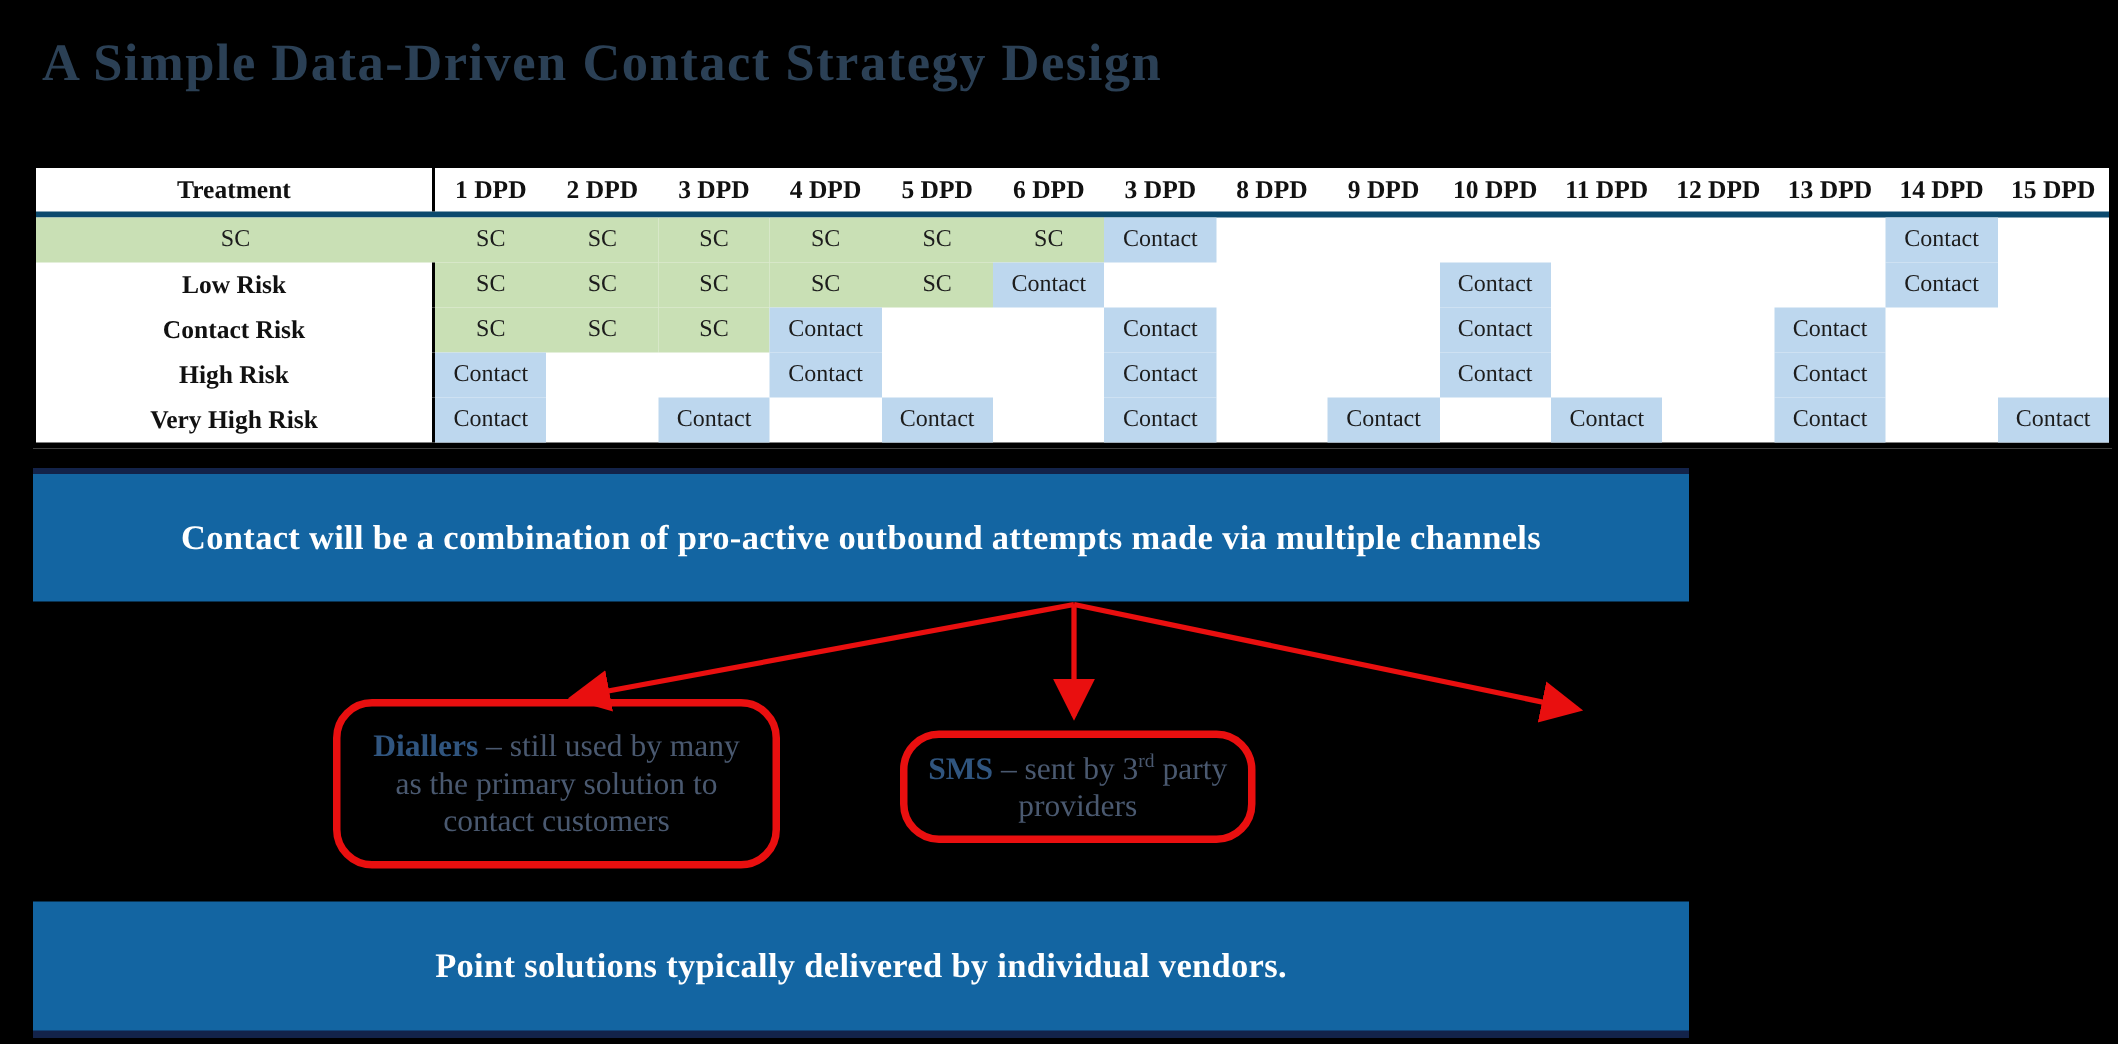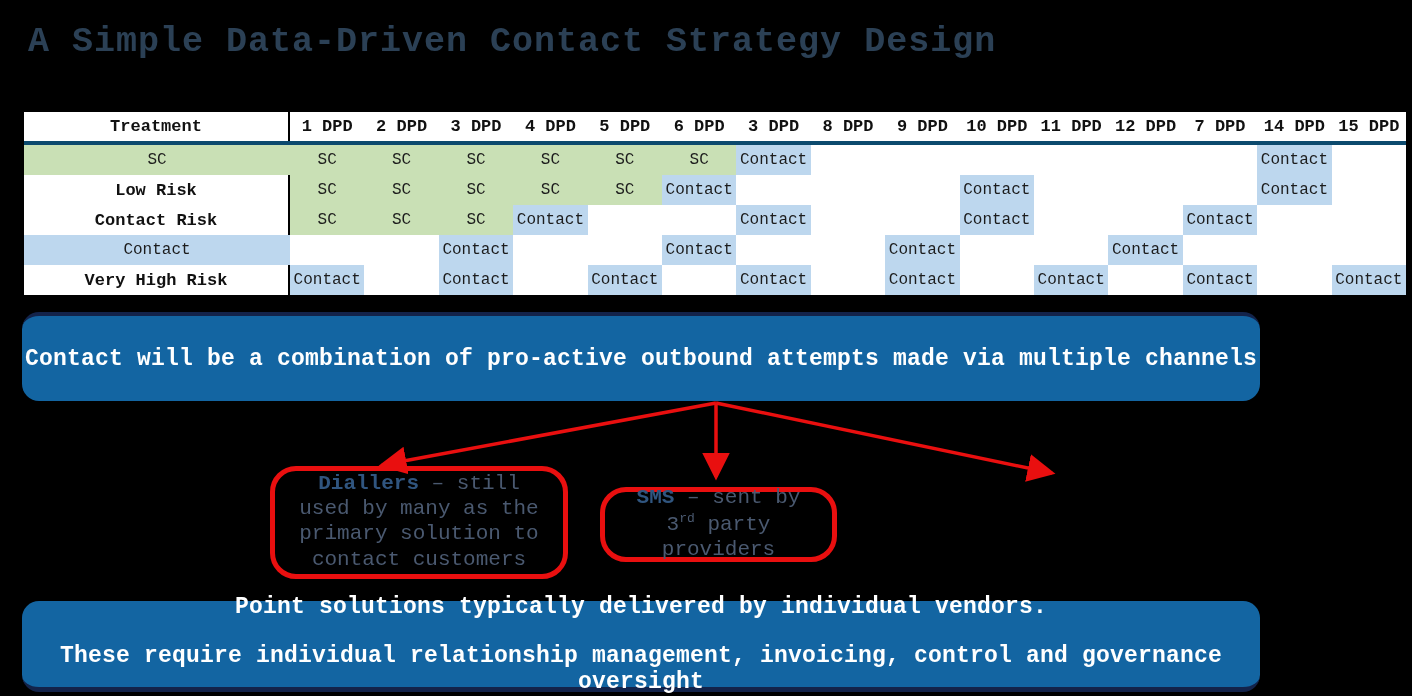--- a/index.html
+++ b/index.html
@@ -3,21 +3,21 @@
 <meta charset="utf-8">
 <style>
   html, body { margin: 0; padding: 0; background: #000; }
   * { box-sizing: border-box; }
 
   .slide {
     position: relative;
     width: 1412px;
     height: 696px;
     background: var(--background, #000);
-    font-family: Liberation Mono, monospace;
+    font-family: Liberation Serif, serif;
     overflow: hidden;
   }
 
   .page-title {
     position: absolute;
     left: 28px; top: 22px;
     font-size: 35px;
     font-weight: 700;
     letter-spacing: 1px;
     color: var(--title-text, #2b4055);
@@ -51,30 +51,29 @@
   .th.treat, .td.label { border-right: 2px solid #000; }
   .td.label { font-weight: 700; font-size: 17px; }
   .td.cell { font-size: 16px; font-weight: 400; color: #1c1c1c; }
   .td.sc { background: var(--cell-green, #c9e0b5); }
   .td.contact { background: var(--cell-blue, #bdd7ee); }
 
   
   .banner {
     position: absolute;
     left: 22px;
-    width: 1238px;
+    width: 1104px;
     background: var(--banner-blue, #1365a2);
     color: var(--banner-text, #fff);
     display: flex;
     flex-direction: column;
     align-items: center;
     justify-content: center;
     text-align: center;
     font-weight: 700;
-    border-radius: 17px;
   }
   .banner.top {
     top: 312px; height: 89px;
     border-top: 4px solid var(--navy-edge, #13234a);
     font-size: 23px;
     letter-spacing: 0.2px;
   }
   .banner.bottom {
     top: 601px; height: 91px;
     border-bottom: 5px solid var(--navy-edge, #13234a);
@@ -108,21 +107,21 @@
     color: var(--box-text, #4a5970);
     font-size: 21px;
     line-height: 1.18;
     font-weight: 400;
   }
   .channel-box .keyword {
     font-weight: 700;
     color: var(--keyword-text, #30557f);
   }
   .channel-box sup { font-size: 0.62em; }
-  .box-diallers { left: 222px; top: 466px; width: 298px; height: 113px; margin-left: 48px; }
+  .box-diallers { left: 222px; top: 466px; width: 298px; height: 113px; }
   .box-sms      { left: 600px; top: 487px; width: 237px; height: 75px;  }
   .box-letters  { left: 915px; top: 483px; width: 299px; height: 86px;  }
 </style>
 </head>
 <body>
 
 <div class="slide">
 
   <div class="page-title">A Simple Data-Driven Contact Strategy Design</div>
 
@@ -134,21 +133,21 @@
         <div class="th">3 DPD</div>
         <div class="th">4 DPD</div>
         <div class="th">5 DPD</div>
         <div class="th">6 DPD</div>
         <div class="th">3 DPD</div>
         <div class="th">8 DPD</div>
         <div class="th">9 DPD</div>
         <div class="th">10 DPD</div>
         <div class="th">11 DPD</div>
         <div class="th">12 DPD</div>
-        <div class="th">7 DPD</div>
+        <div class="th">13 DPD</div>
         <div class="th">14 DPD</div>
         <div class="th">15 DPD</div>
       </div>
     <div id="table-body">
         <div class="trow">
           <div class="td cell sc">SC</div>
           <div class="td cell sc">SC</div>
           <div class="td cell sc">SC</div>
           <div class="td cell sc">SC</div>
           <div class="td cell sc">SC</div>
@@ -193,20 +192,21 @@
           <div class="td cell"></div>
           <div class="td cell"></div>
           <div class="td cell contact">Contact</div>
           <div class="td cell"></div>
           <div class="td cell"></div>
           <div class="td cell contact">Contact</div>
           <div class="td cell"></div>
           <div class="td cell"></div>
         </div>
         <div class="trow">
+          <div class="td label">High Risk</div>
           <div class="td cell contact">Contact</div>
           <div class="td cell"></div>
           <div class="td cell"></div>
           <div class="td cell contact">Contact</div>
           <div class="td cell"></div>
           <div class="td cell"></div>
           <div class="td cell contact">Contact</div>
           <div class="td cell"></div>
           <div class="td cell"></div>
           <div class="td cell contact">Contact</div>
@@ -260,16 +260,15 @@
 
   <div class="channel-box box-sms">
     <div>
       <span class="keyword">SMS</span><span> – </span><span>sent by 3</span><sup>rd</sup><span> party providers</span>
     </div>
   </div>
 
 
   <div class="banner bottom">
     <div class="line1">Point solutions typically delivered by individual vendors.</div>
-    <div class="line2">These require individual relationship management, invoicing, control and governance oversight</div>
   </div>
 
 </div>
 
 </body></html>

